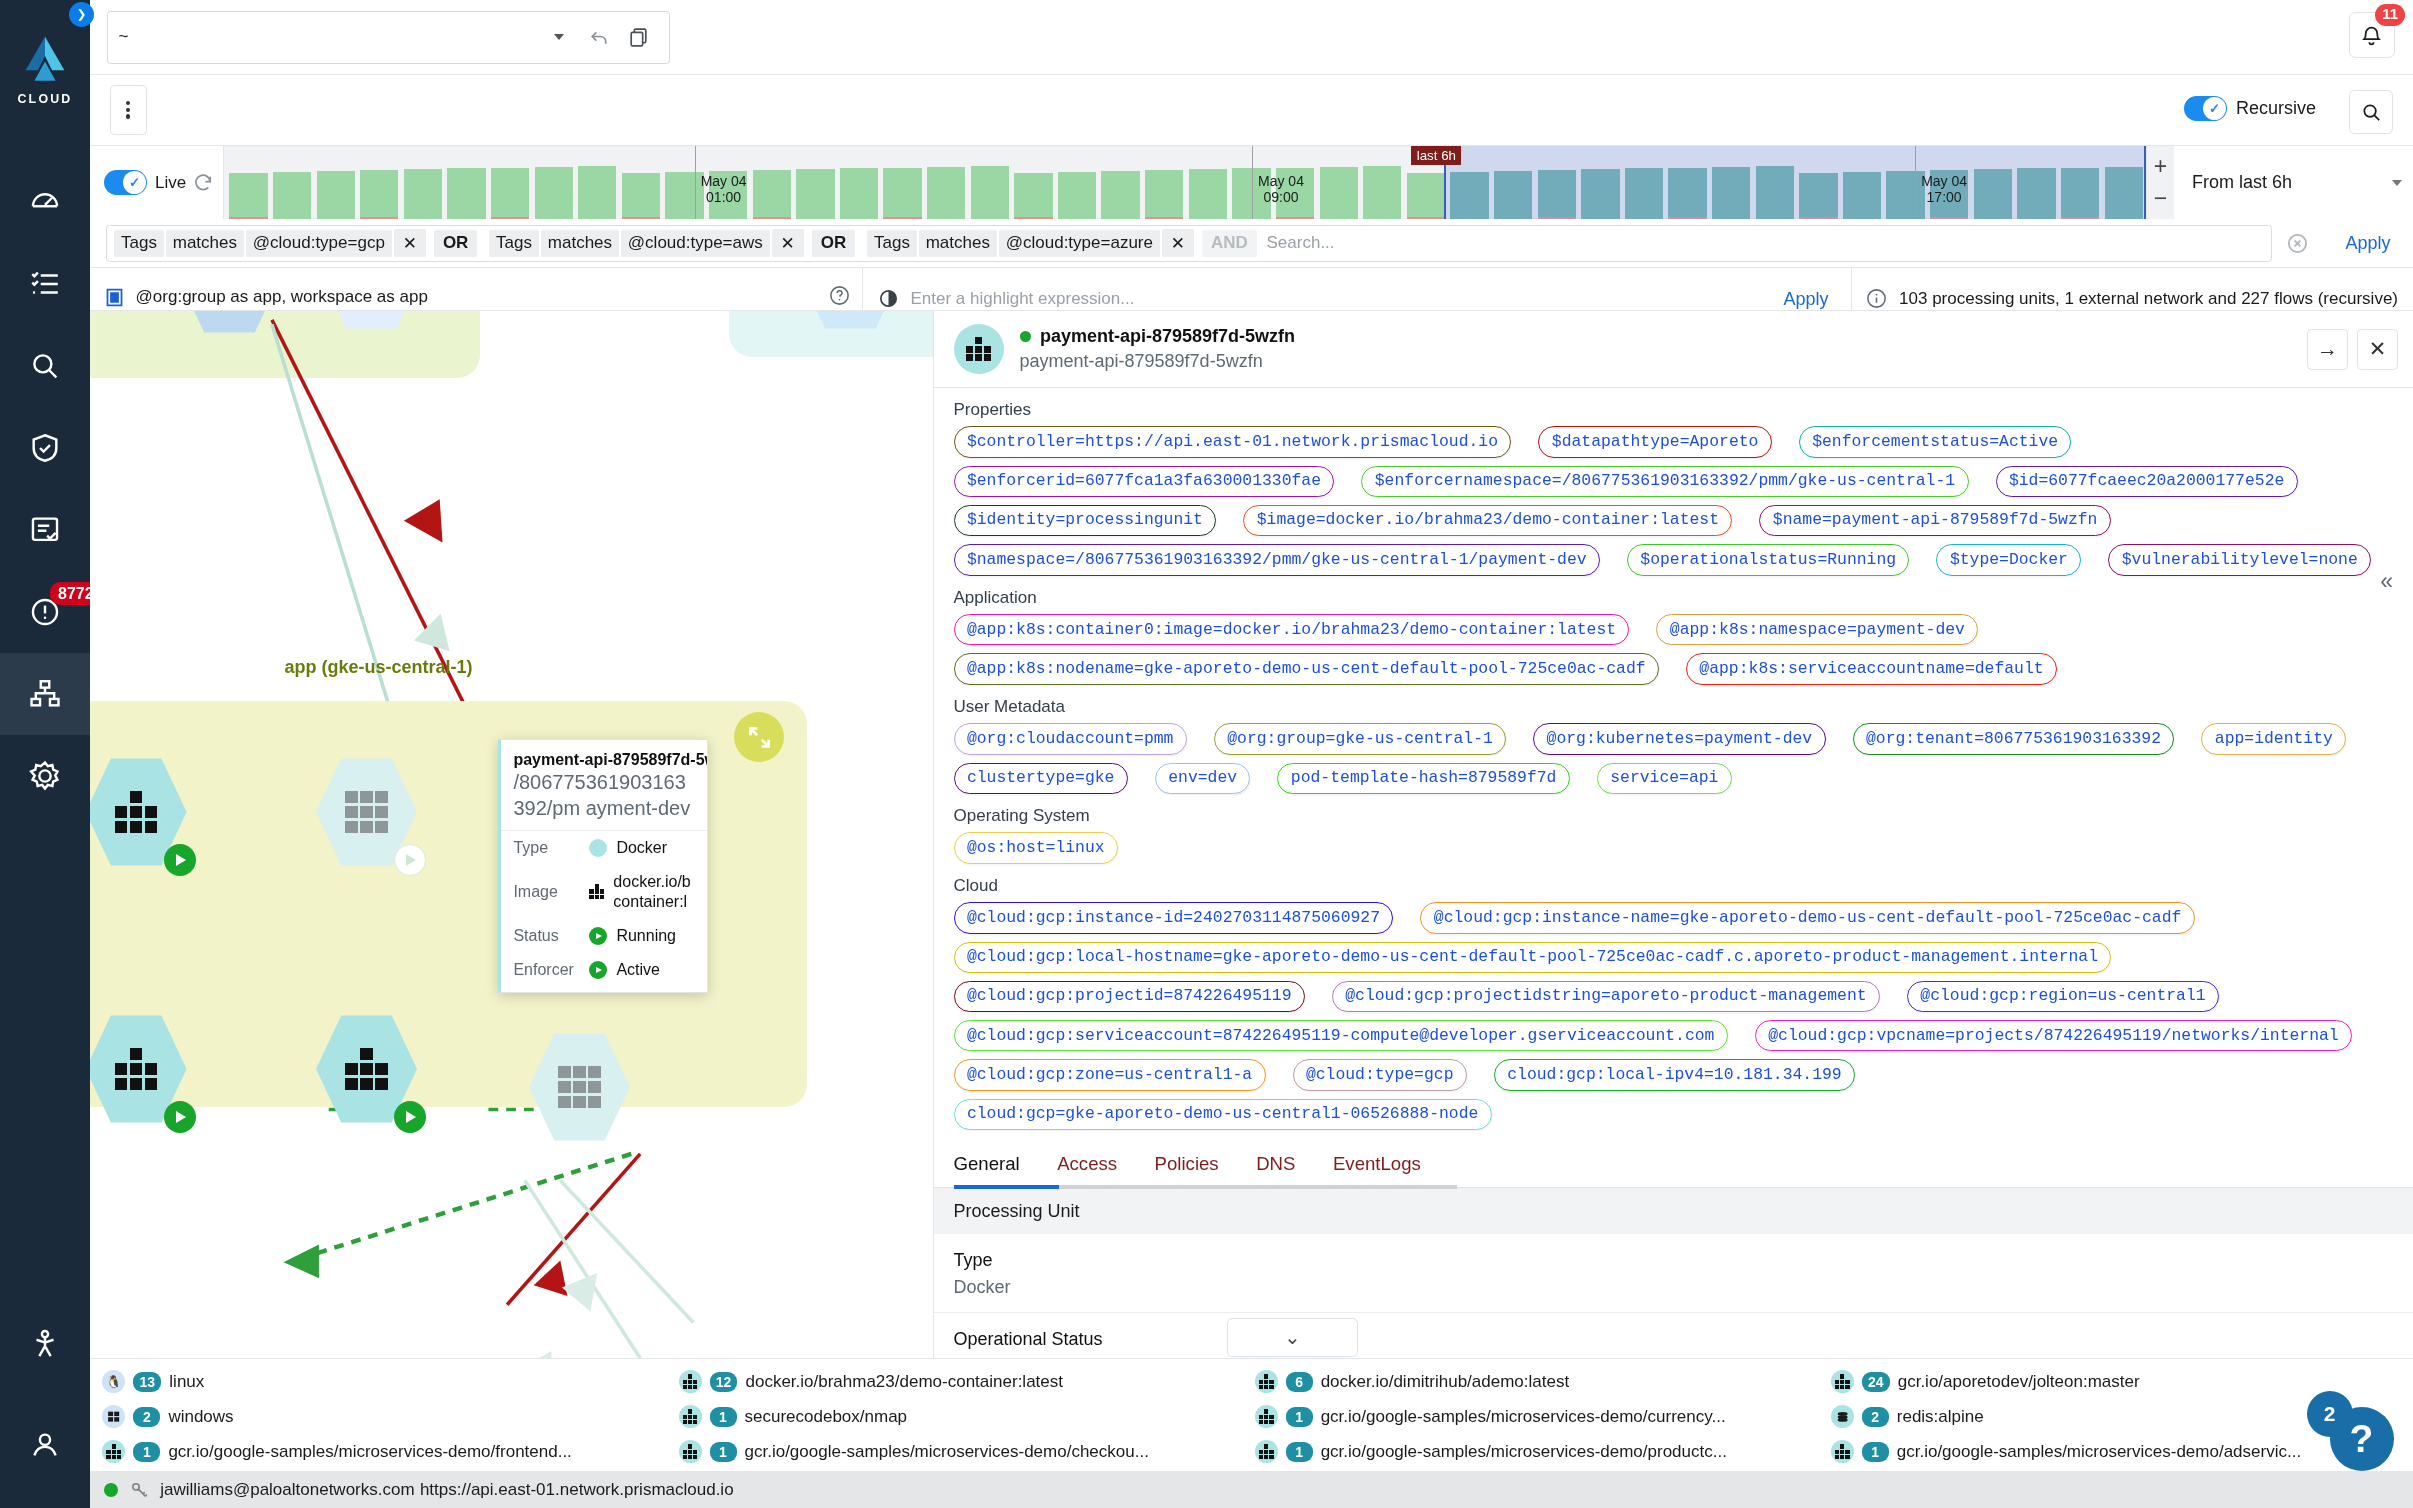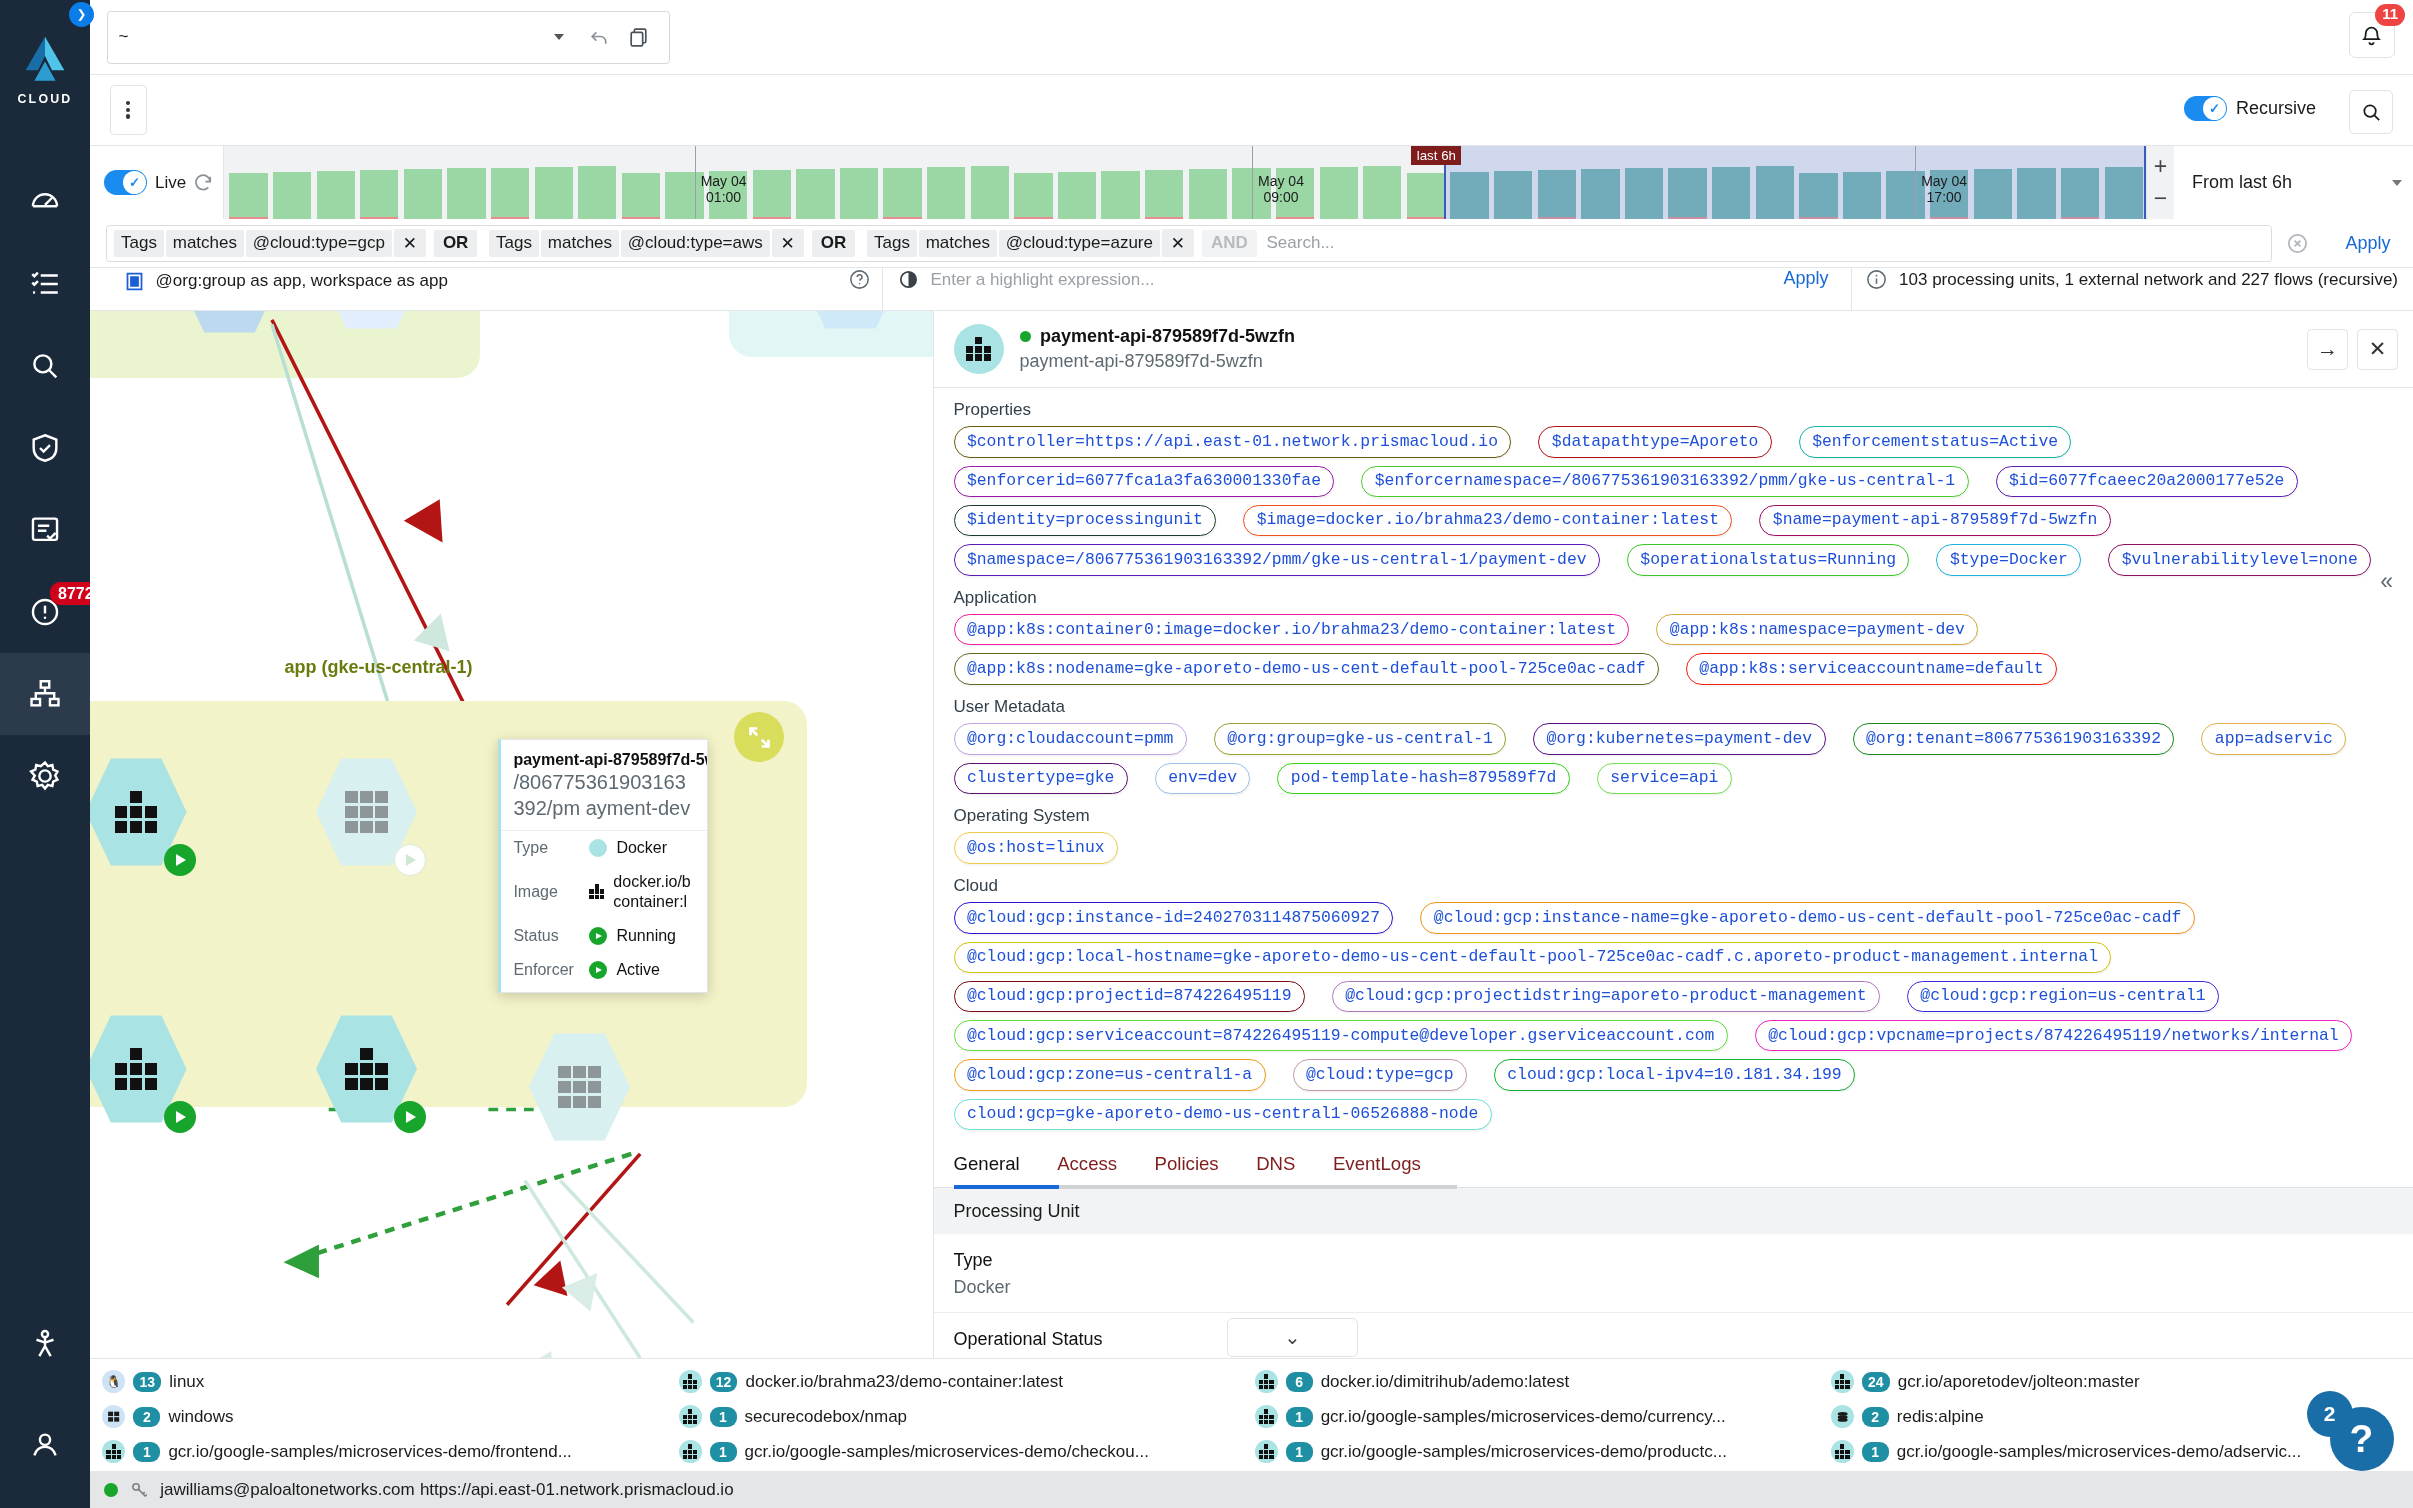--- a/index.html
+++ b/index.html
@@ -134,21 +134,21 @@
   .chip.x { background:#eceef0; padding:3.5px 9px; cursor:pointer; font-weight:500;}
   .chip.op { background:#eceef0; font-weight:600; padding:3.5px 9px; margin-right:9px;}
   .chip.and { background:#f2f3f4; color:#b7bcc0; font-weight:600; padding:3.5px 9px; margin-right:7px;}
   .filter-ph { font-size:17px; color:#9aa0a6; }
   .fb-clear { width:50px; display:flex;align-items:center;justify-content:center;cursor:pointer;}
   .fb-apply { width:92px; text-align:center; font-size:18px; color:#1669d6; cursor:pointer;}
 
   
   .groupbar {
     position:absolute; left:90px; top:268px; width:2324px; height:43px;
-    background:#fff; display:flex; align-items:flex-start; border-bottom:0.9px solid #e3e6e8;padding-left:20px;
+    background:#fff; display:flex; align-items:flex-end; border-bottom:0.9px solid #e3e6e8;
   }
   .gb-left { width:772px; display:flex; align-items:center; gap:10.6px; padding-left:14px; }
   .gb-txt { font-size:17px; color:#1b1b1b;}
   .gb-help { margin-left:auto; margin-right:10.6px; cursor:pointer; }
   .gb-div { width:0.9px; height:43px; background:#e3e6e8;}
   .gb-hl { flex:1; display:flex; align-items:center; gap:10.6px; padding-left:14px;}
   .gb-hl .ph { font-size:17px; color:#9aa0a6;}
   .gb-apply { width:89px; text-align:center; font-size:18px; color:#1669d6; cursor:pointer;}
   .gb-info { display:flex; align-items:center; gap:10.6px; padding-left:14px; padding-right:16px; }
   .gb-info .t { font-size:17px; color:#1b1b1b;}
@@ -867,21 +867,21 @@
             <span class="tag" style="border-color: rgb(240, 32, 15);">@app:k8s:serviceaccountname=default</span>
           </div>
         </div>
         <div class="sec">
           <div class="sec-h">User Metadata</div>
           <div class="tagrow">
             <span class="tag" style="border-color: rgb(192, 162, 224);">@org:cloudaccount=pmm</span>
             <span class="tag" style="border-color: rgb(154, 160, 44);">@org:group=gke-us-central-1</span>
             <span class="tag" style="border-color: rgb(91, 15, 134);">@org:kubernetes=payment-dev</span>
             <span class="tag" style="border-color: rgb(23, 139, 32);">@org:tenant=806775361903163392</span>
-            <span class="tag" style="border-color: rgb(224, 176, 74);">app=adservic</span>
+            <span class="tag" style="border-color: rgb(224, 176, 74);">app=identity</span>
             <span class="tag" style="border-color: rgb(91, 15, 110);">clustertype=gke</span>
             <span class="tag" style="border-color: rgb(156, 194, 232);">env=dev</span>
             <span class="tag" style="border-color: rgb(47, 214, 15);">pod-template-hash=879589f7d</span>
             <span class="tag" style="border-color: rgb(112, 224, 74);">service=api</span>
           </div>
         </div>
         <div class="sec">
           <div class="sec-h">Operating System</div>
           <div class="tagrow">
             <span class="tag" style="border-color: rgb(240, 204, 74);">@os:host=linux</span>

